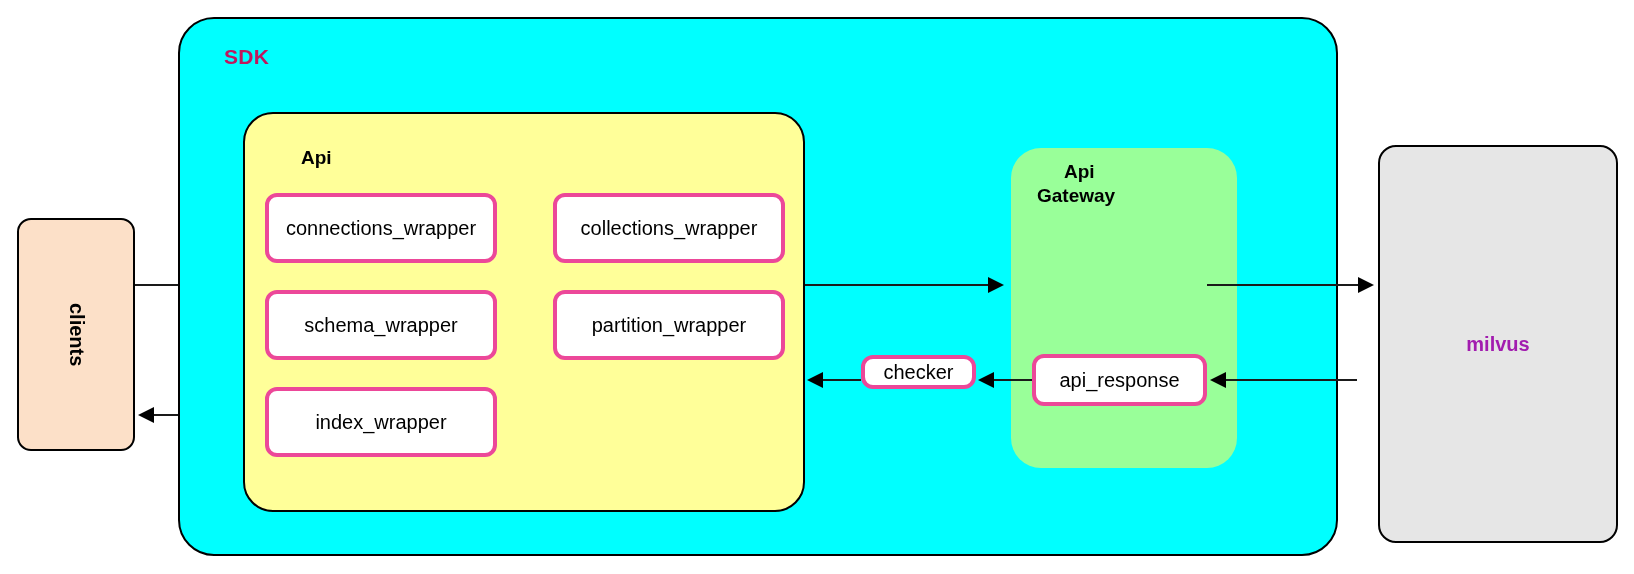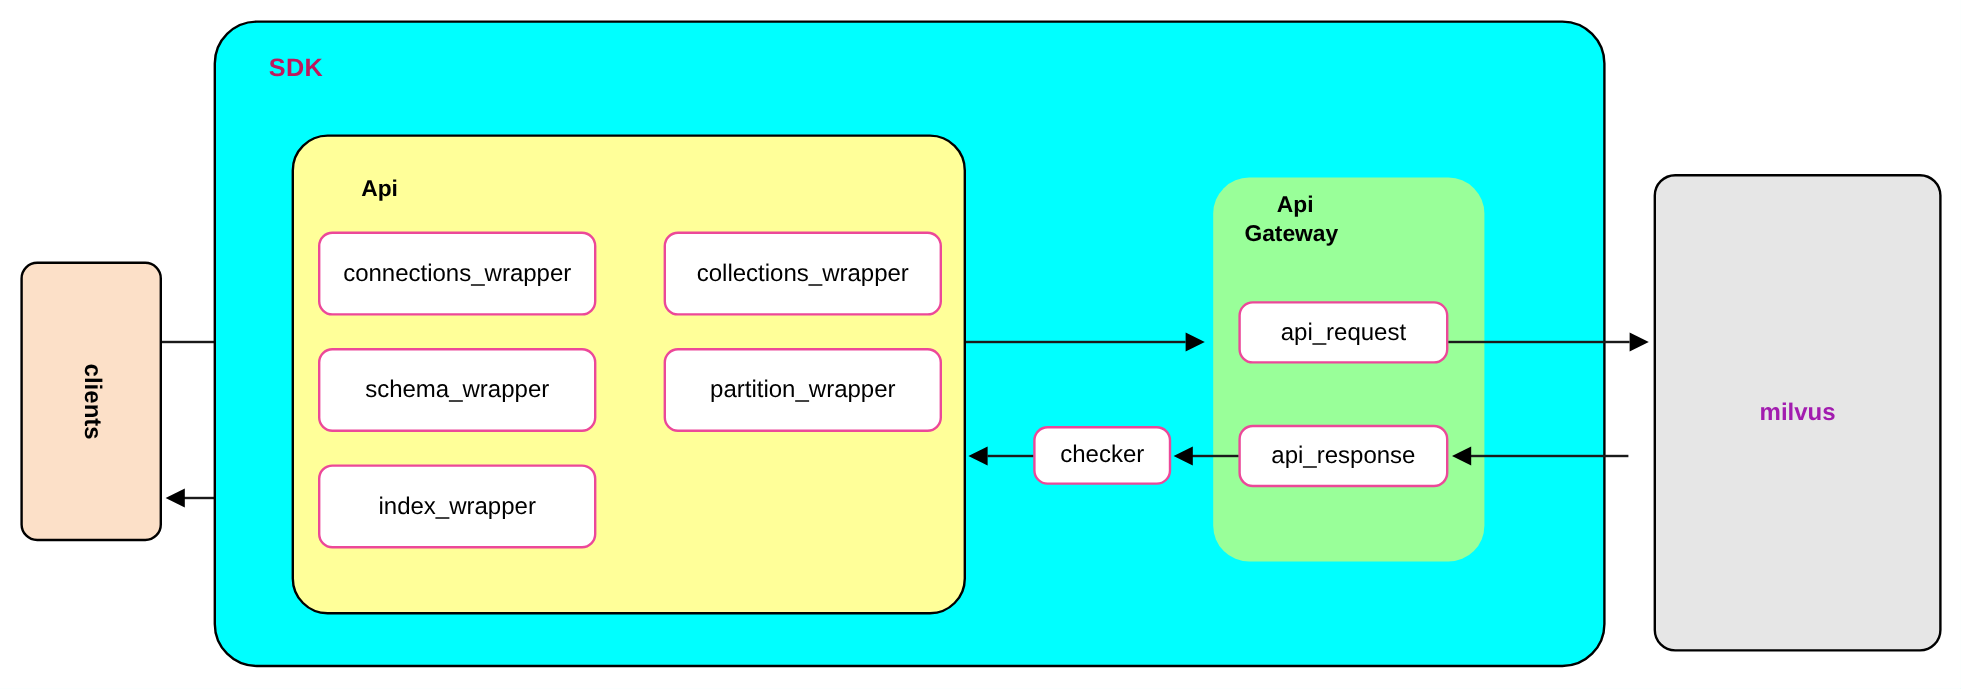--- a/index.html
+++ b/index.html
@@ -59,41 +59,41 @@
     color: #000000;
     white-space: pre-line;
     text-indent: 0;
   }
   .apiwrapper-title .l1 { display:block; margin-left: 14px; }
   .apiwrapper-title .l2 { display:block; margin-left: -2px; }
   
   .leaf {
     position: absolute;
     background: #ffffff;
-    border: 2px solid #ec4899;
+    border: 4px solid #ec4899;
     border-radius: 12px;
     display: flex;
     align-items: center;
     justify-content: center;
     font-size: 20px;
     color: #000000;
     box-sizing: border-box;
   }
   .wrap-leaf { width: 232px; height: 70px; }
   .col-a { left: 265px; }
   .col-b { left: 553px; }
   .row-1 { top: 193px; }
   .row-2 { top: 290px; }
   .row-3 { top: 387px; }
   
   .checker-box {
     left: 861px;
     top: 355px;
     width: 115px;
-    height: 49px;
+    height: 34px;
     font-size: 20px;
   }
   
   .gateway-container {
     left: 1011px;
     top: 148px;
     width: 226px;
     height: 320px;
     background: #99ff99;
     border: none;
@@ -221,23 +221,20 @@
     <div class="arrow-r" style="left:988px; top:277px;"></div>
   </div>
 
   <div class="box gateway-container">
     <span class="gateway-title">
       <span class="l1">Api</span>
       <span class="l2">Gateway</span>
     </span>
   </div>
 
-  <div class="box leaf gw-leaf gw-req">
-    <span>api_request</span>
-  </div>
   <div class="box leaf gw-leaf gw-resp">
     <span>api_response</span>
   </div>
 
   <div class="box leaf checker-box">
     <span>checker</span>
   </div>
 
   <div class="conn">
     <div class="line-h" style="left:992px; top:379px; width:40px;"></div>

